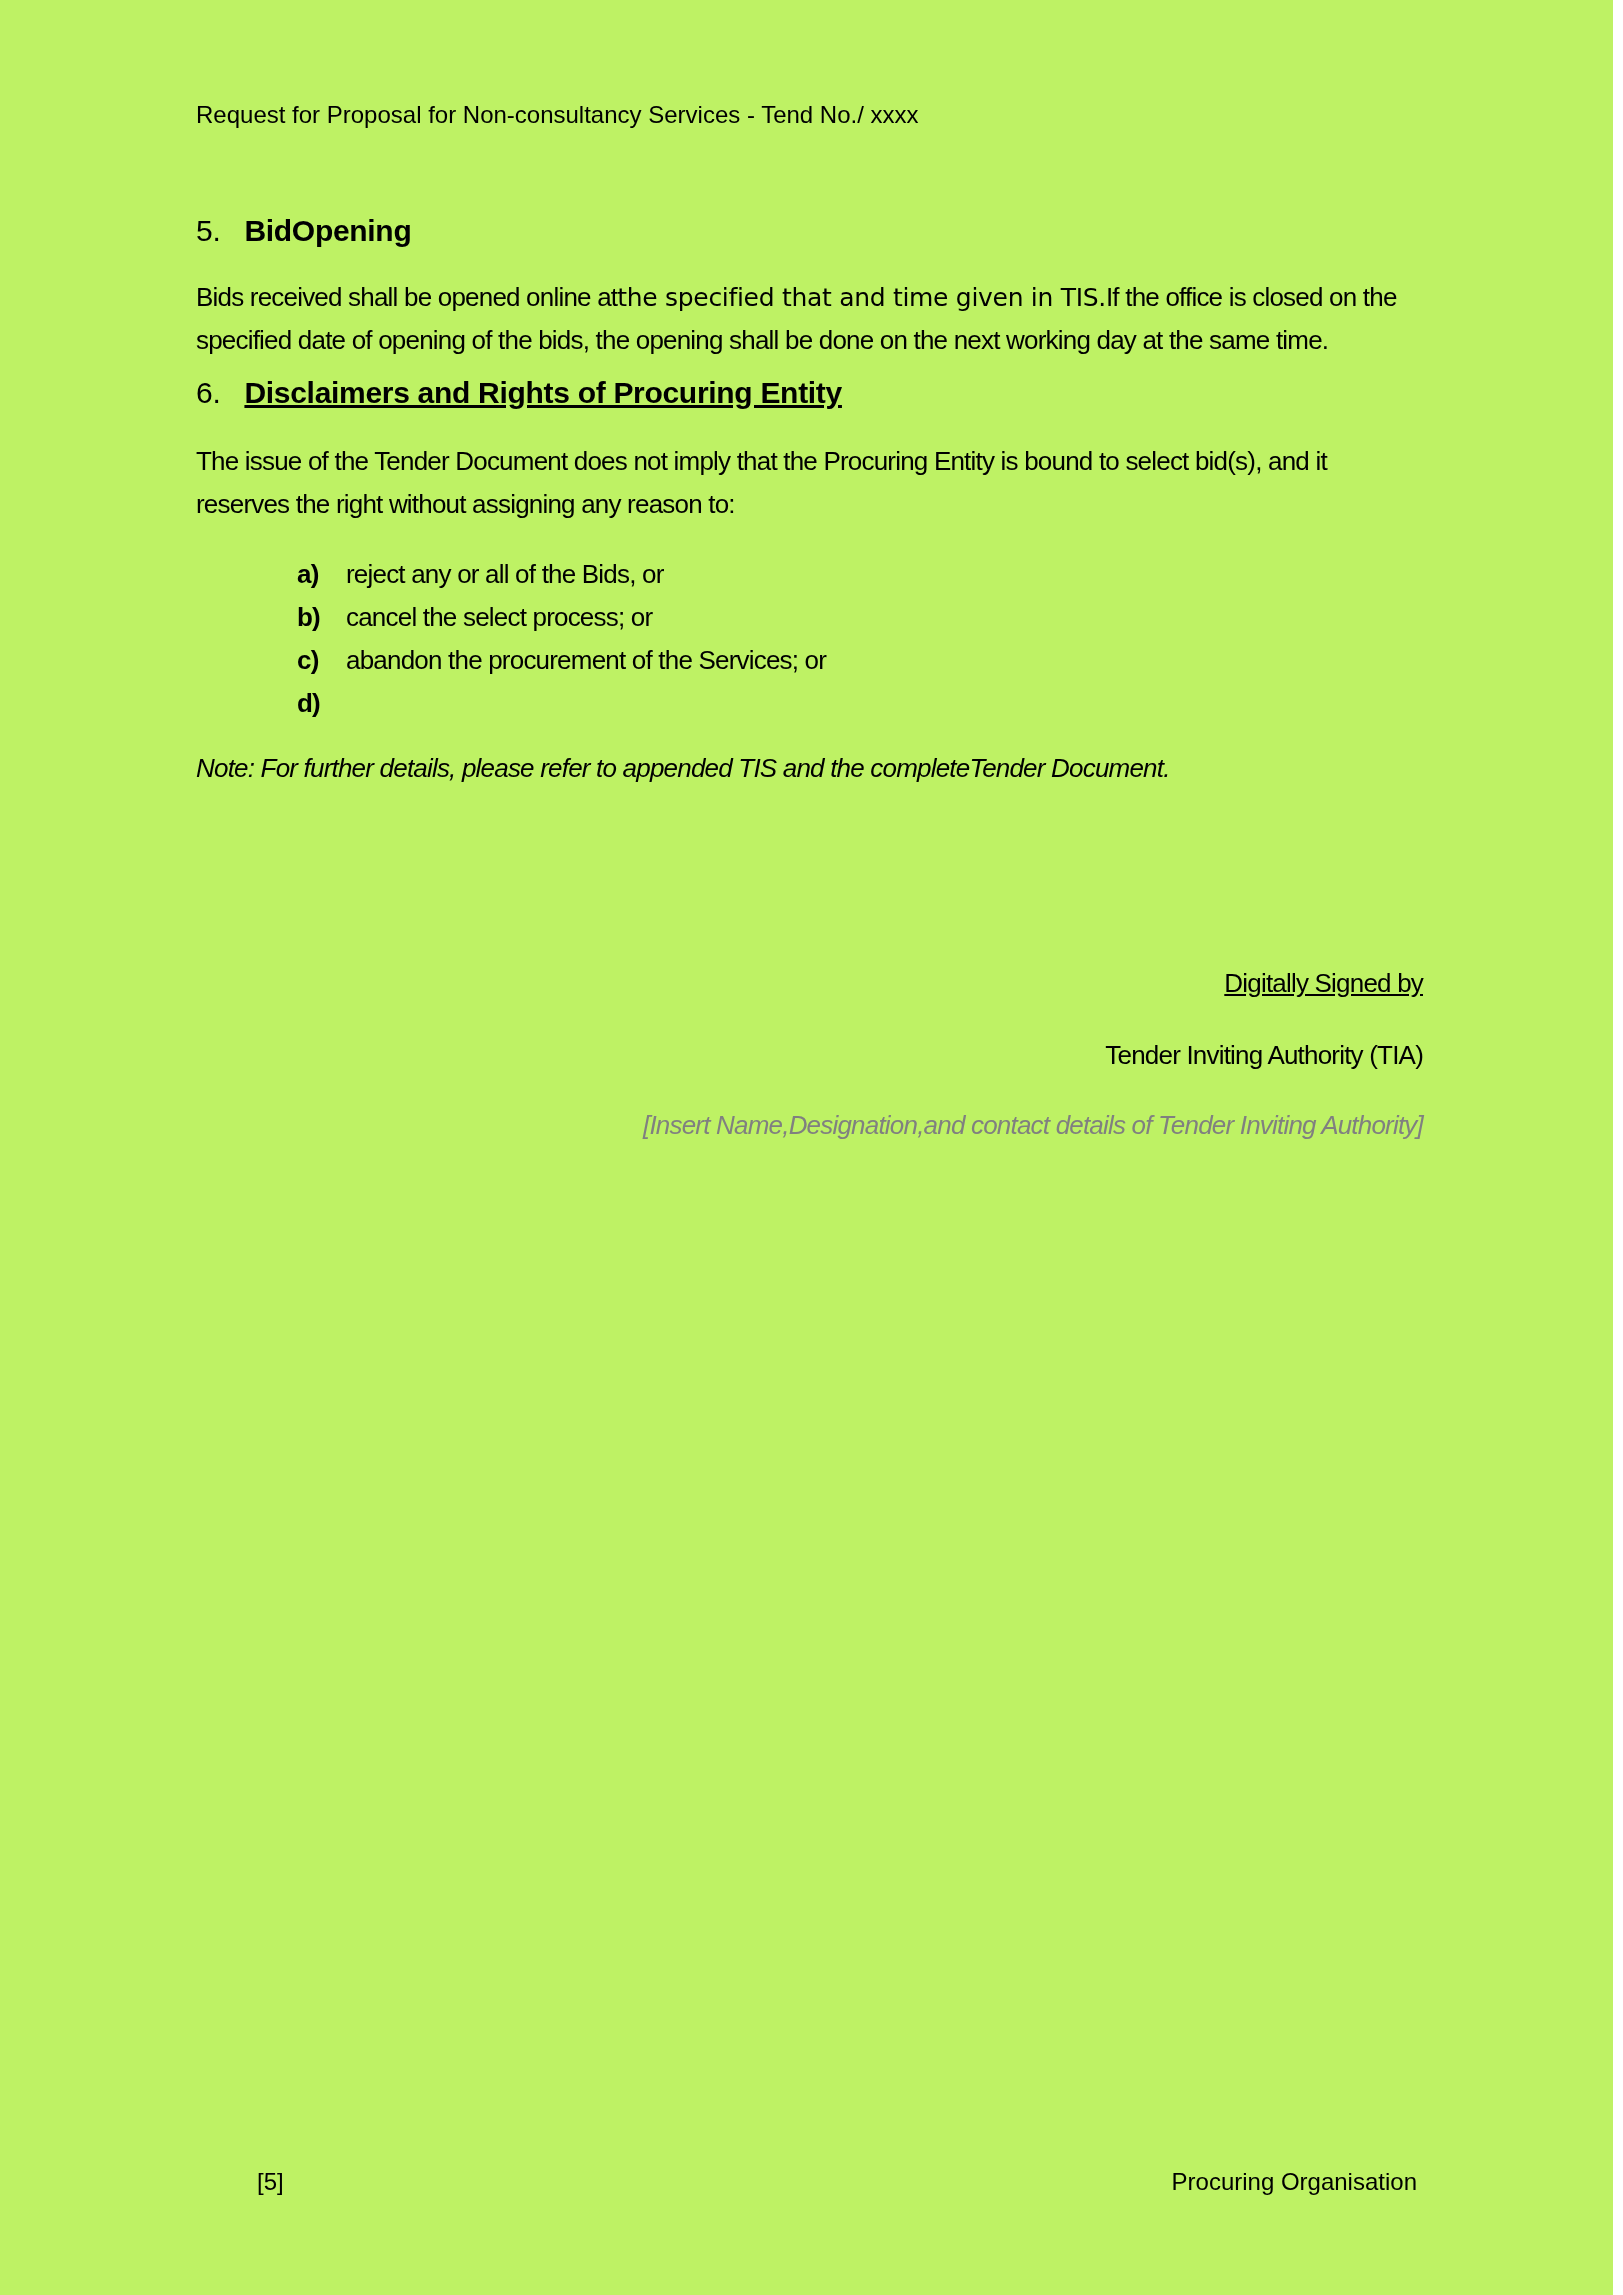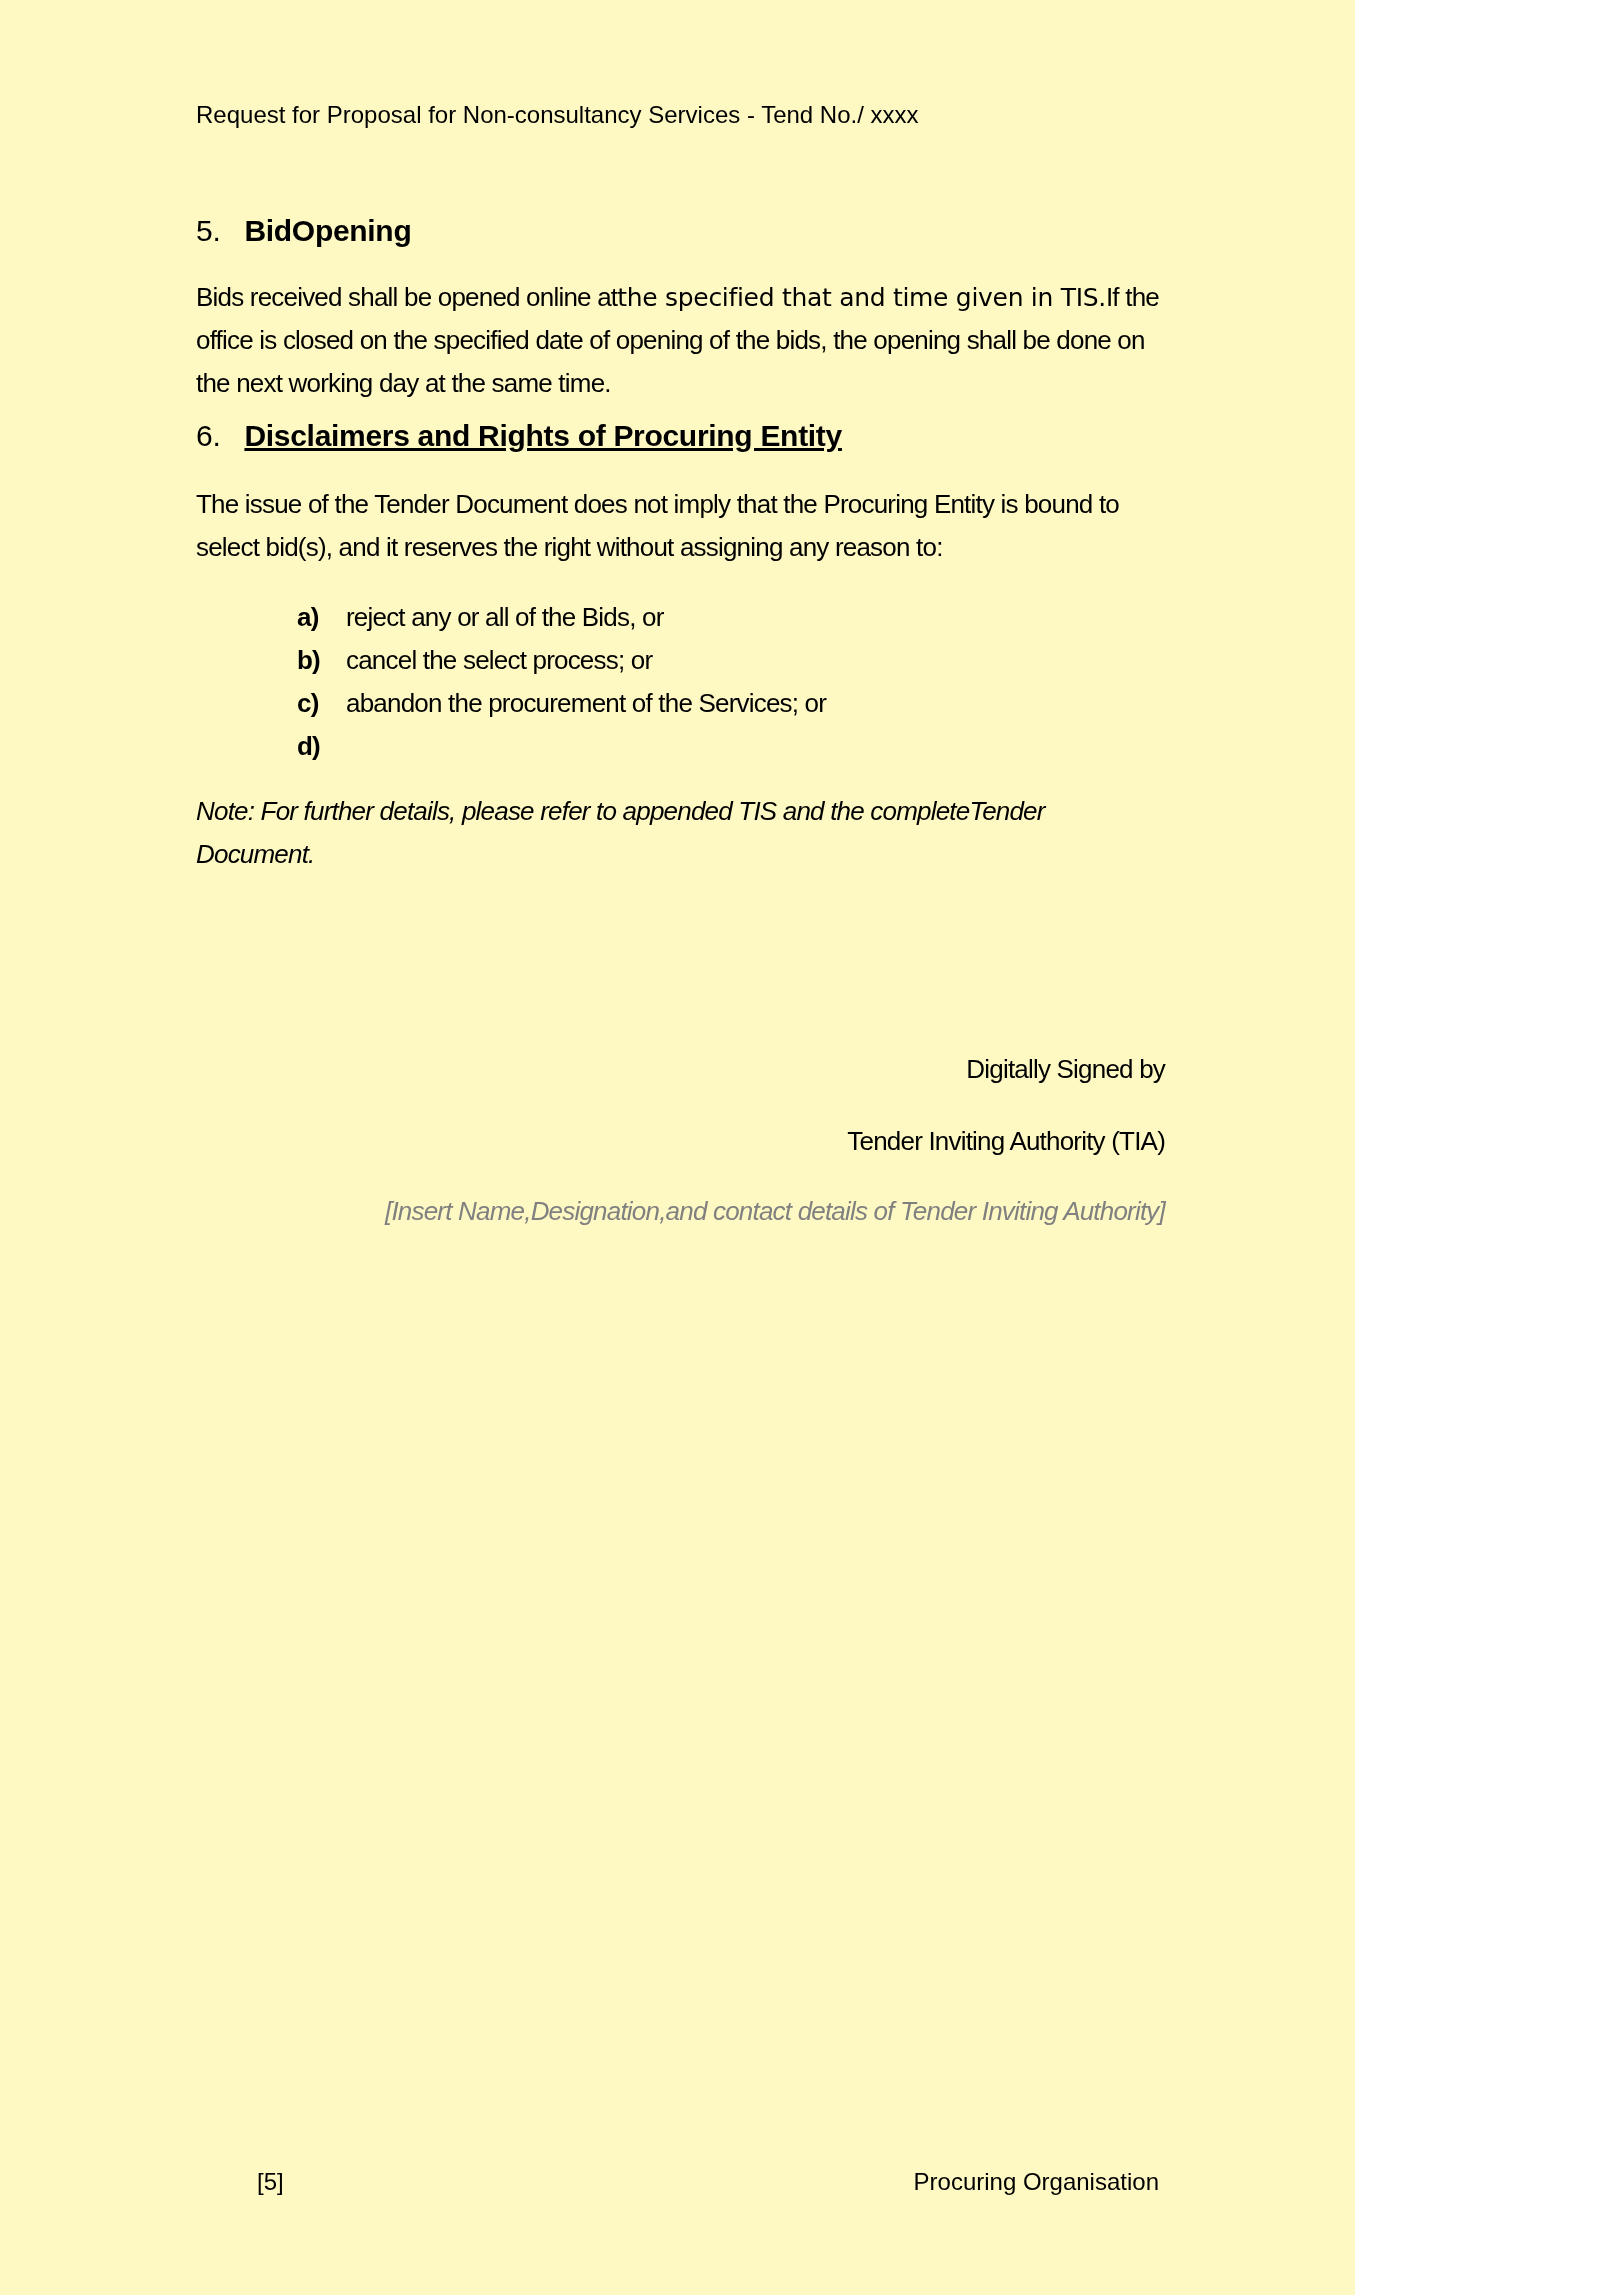--- a/index.html
+++ b/index.html
@@ -2,23 +2,23 @@
 <html style="font-size:10.5px"><head>
 <meta charset="utf-8">
 <style>
   html, body {
     margin: 0;
     padding: 0;
     background: #ffffff;
   }
   .page {
     position: relative;
-    width: 1355px;
+    width: 1613px;
     height: 2295px;
-    background: #fef9c3;
+    background: #bef264;
     color: #000000;
     overflow: hidden;
   }
   .content {
     padding: 99px 190px 0 196px; 
   }
   
   .hf {
     font-family: "Liberation Sans", sans-serif;
     font-size: 24px;
@@ -75,21 +75,21 @@
   }
 
   .note-line {
     margin-top: 21.6px;
     font-style: italic;
   }
 
   .sig-block {
     text-align: right;
   }
-  .sig-1 { margin-top: 172px; }
+  .sig-1 { margin-top: 172px; text-decoration: underline; }
   .sig-2 { margin-top: 29.4px; }
   .sig-3 {
     margin-top: 27.5px;
     color: #808080;
     font-style: italic;
   }
 
   .appendix-line {
     margin-top: 92px;
     margin-left: -60px;

